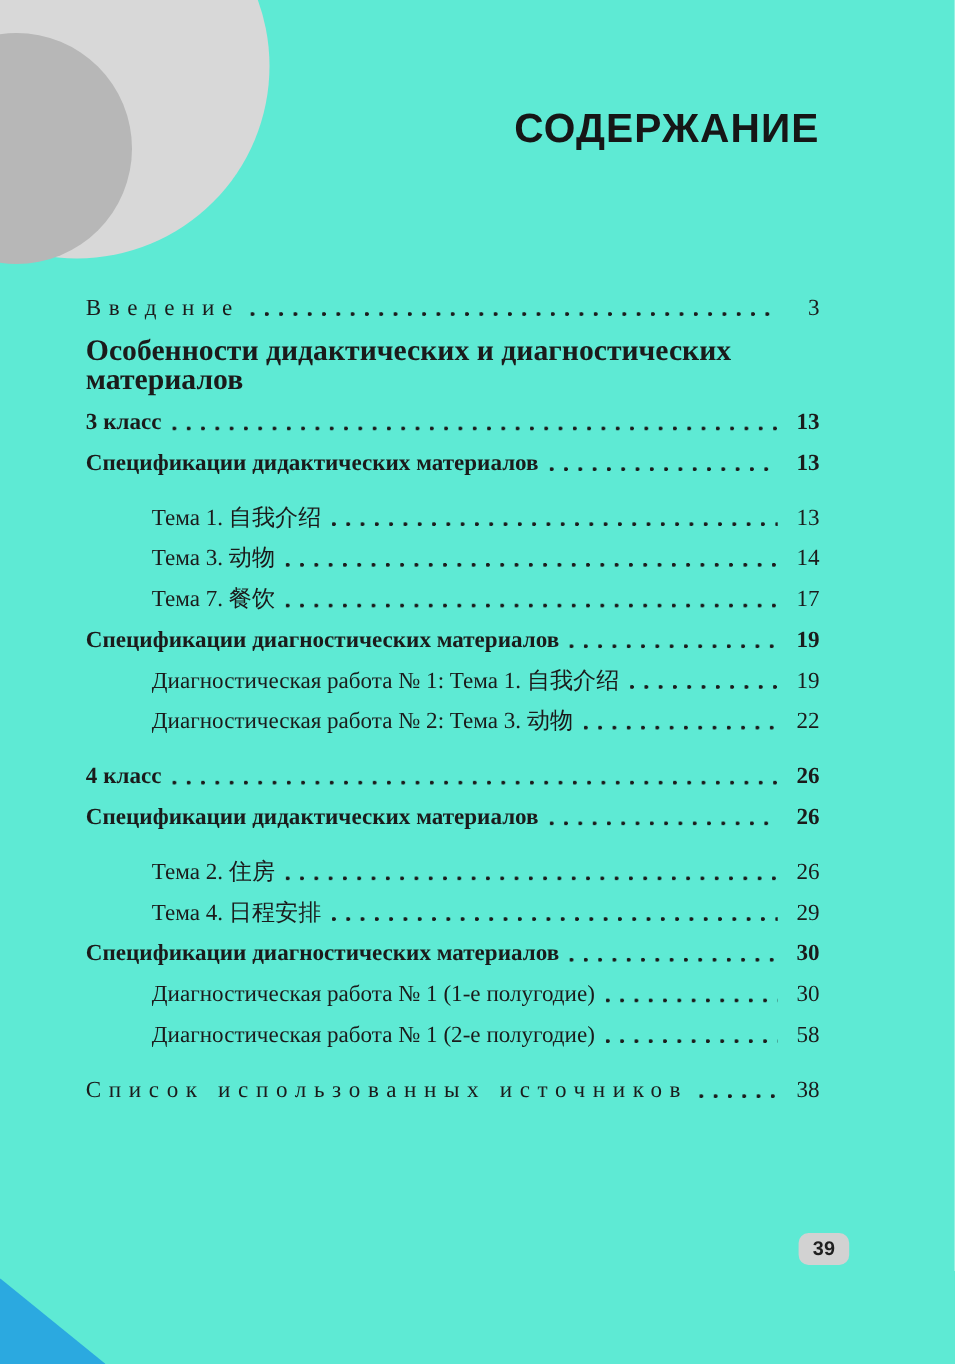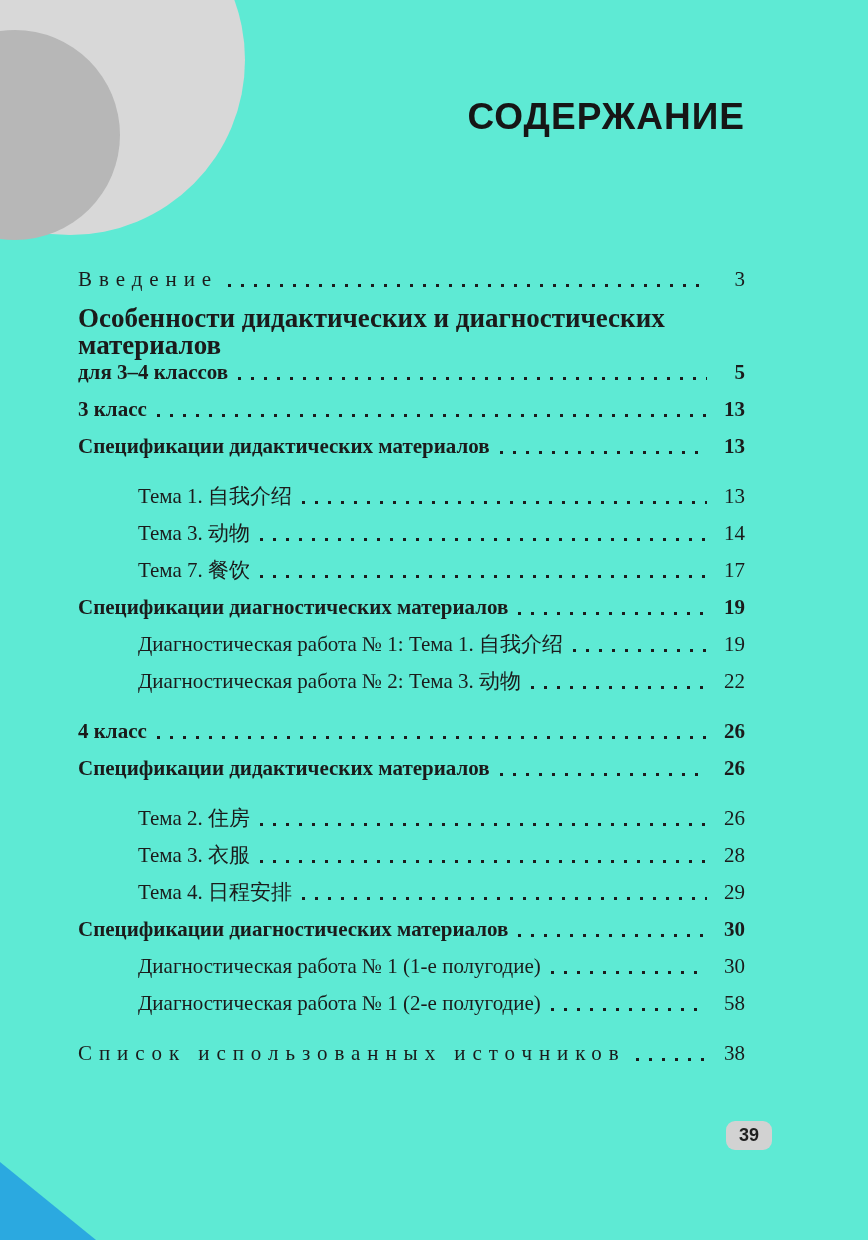--- a/index.html
+++ b/index.html
@@ -110,25 +110,20 @@
     <div class="toc">
 
       <div class="row spaced">
         <span class="label">Введение</span>
         <span class="dots"></span>
         <span class="pg">3</span>
       </div>
 
       <div class="multi">
         <div class="line">Особенности дидактических и диагностических материалов</div>
-        <div class="row">
-          <span class="label">для 3–4 классов</span>
-          <span class="dots"></span>
-          <span class="pg">5</span>
-        </div>
       </div>
 
       <div class="row bold">
         <span class="label">3 класс</span>
         <span class="dots"></span>
         <span class="pg">13</span>
       </div>
 
       <div class="row bold">
         <span class="label">Спецификации дидактических материалов</span>
@@ -184,25 +179,20 @@
         <span class="dots"></span>
         <span class="pg">26</span>
       </div>
 
       <div class="row indent gap">
         <span class="label">Тема 2. 住房</span>
         <span class="dots"></span>
         <span class="pg">26</span>
       </div>
 
-      <div class="row indent">
-        <span class="label">Тема 3. 衣服</span>
-        <span class="dots"></span>
-        <span class="pg">28</span>
-      </div>
 
       <div class="row indent">
         <span class="label">Тема 4. 日程安排</span>
         <span class="dots"></span>
         <span class="pg">29</span>
       </div>
 
       <div class="row bold">
         <span class="label">Спецификации диагностических материалов</span>
         <span class="dots"></span>

